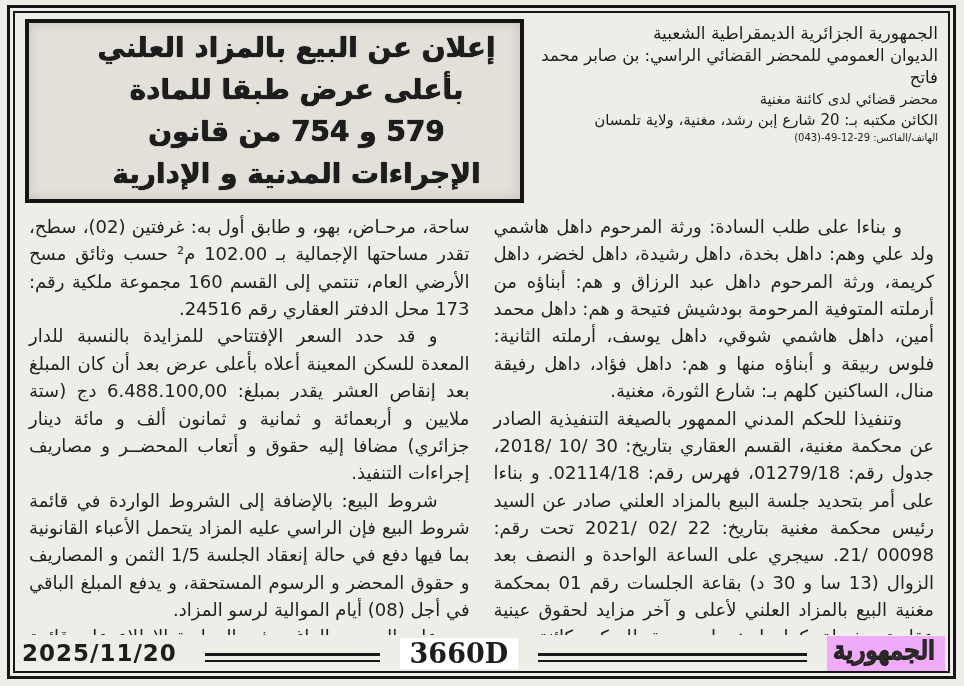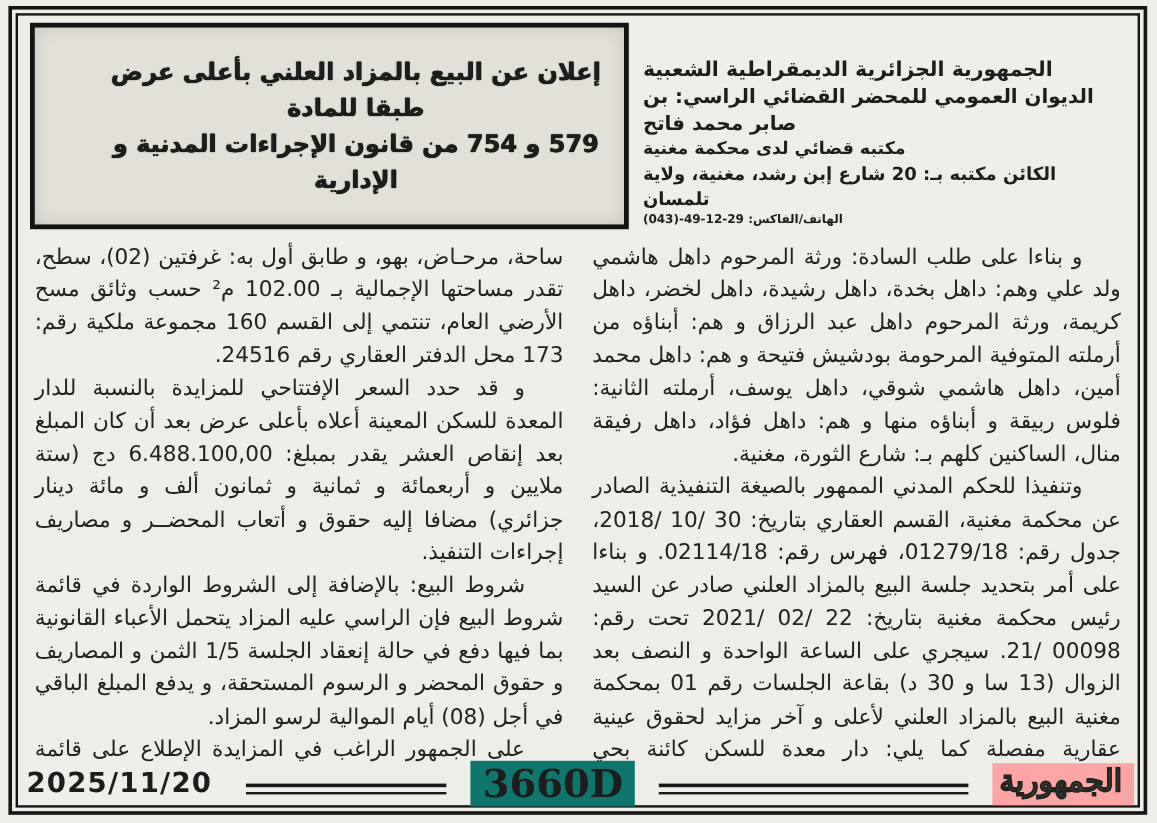--- a/index.html
+++ b/index.html
@@ -8,66 +8,66 @@
     background:#efede7;color:#1d1d1d;
     font-family:"DejaVu Sans","Liberation Sans",sans-serif;
   }
   
   .frame{position:absolute;top:5px;left:7px;right:8px;bottom:7px;border:3px solid #161616;}
   .frame-inner{position:absolute;top:3px;left:3px;right:3px;bottom:3px;border:2px solid #161616;}
   .content{position:absolute;top:2px;left:4px;right:4px;bottom:36px;overflow:hidden;}
 
   
   .top-row{display:flex;direction:rtl;gap:12px;align-items:stretch;padding:4px 6px 2px 6px;}
-  .letterhead{flex:1 1 44%;text-align:left;font-weight:bold;padding-top:3px;margin-top:25px;}
+  .letterhead{flex:1 1 44%;text-align:right;font-weight:normal;padding-top:3px;}
   .lh-1{font-size:17px;line-height:1.35;}
   .lh-2{font-size:16.5px;line-height:1.35;}
   .lh-3{font-size:14.5px;line-height:1.4;}
   .lh-4{font-size:15px;line-height:1.4;}
   .lh-5{font-size:10px;line-height:1.4;}
   .phone-number{direction:ltr;unicode-bidi:isolate;display:inline-block;}
   .title-box{
     flex:0 0 52%;border:4px solid #141414;background:#e3e0d9;
     display:flex;flex-direction:column;justify-content:center;
     text-align:center;padding:4px 8px;box-shadow:inset 0 0 12px rgba(60,60,55,.18);
   }
-  .title-line{font-size:20px;font-weight:800;line-height:1.5;
+  .title-line{font-size:28px;font-weight:800;line-height:1.5;
     text-shadow:0 0 1px #111, .4px 0 0 #111;margin-left:44px;}
 
   
   .columns{display:flex;direction:rtl;gap:24px;padding:8px 10px 0 10px;}
   .col{flex:1 1 50%;text-align:justify;font-size:18px;line-height:1.52;color:#222;}
   .col p{margin:0;}
   .col p.indent{text-indent:32px;}
 
   
   .footer{position:absolute;left:3px;right:3px;bottom:1px;height:34px;
     display:flex;align-items:center;direction:ltr;gap:20px;}
   .f-date{font-weight:bold;font-size:23px;padding:0 8px 0 4px;background:#efede7;letter-spacing:1px;}
   .f-rule{height:9px;border-top:3px solid #191919;border-bottom:2px solid #191919;box-sizing:border-box;align-self:center;margin-top:8px;}
   .f-rule.short{flex:1.3;}
   .f-rule.long{flex:2;}
-  .f-ref{font-family:"DejaVu Serif","Liberation Serif",serif;font-weight:bold;font-size:32px;padding:0 10px;background:#0f766e;}
+  .f-ref{font-family:"DejaVu Serif","Liberation Serif",serif;font-weight:bold;font-size:27px;padding:0 10px;background:#ffffff;}
   .f-logo{font-weight:bold;font-size:25px;padding:0 10px 6px 6px;color:#565650;
-    -webkit-text-stroke:1px #23231f;background:#fca5a5;font-family:"DejaVu Serif","Liberation Serif",serif;}
+    -webkit-text-stroke:1px #23231f;background:#f0abfc;font-family:"DejaVu Serif","Liberation Serif",serif;}
 </style>
 </head>
 <body>
 
 <div class="frame">
   <div class="frame-inner">
 
     <div class="content">
 
       <div class="top-row">
 
         <div class="letterhead">
           <div class="lh-1">الجمهورية الجزائرية الديمقراطية الشعبية</div>
           <div class="lh-2">الديوان العمومي للمحضر القضائي الراسي: بن صابر محمد فاتح</div>
-          <div class="lh-3">مكتبه قضائي لدى محكمة مغنية</div>
+          <div class="lh-3">محضر قضائي لدى كائنة مغنية</div>
           <div class="lh-4">الكائن مكتبه بـ: 20 شارع إبن رشد، مغنية، ولاية تلمسان</div>
           <div class="lh-5">
             <span>الهاتف/الفاكس:</span>
             <span class="phone-number">(043)-49-12-29</span>
           </div>
         </div>
 
         <div class="title-box">
           <div class="title-line">إعلان عن البيع بالمزاد العلني بأعلى عرض طبقا للمادة</div>
           <div class="title-line">579 و 754 من قانون الإجراءات المدنية و الإدارية</div>

